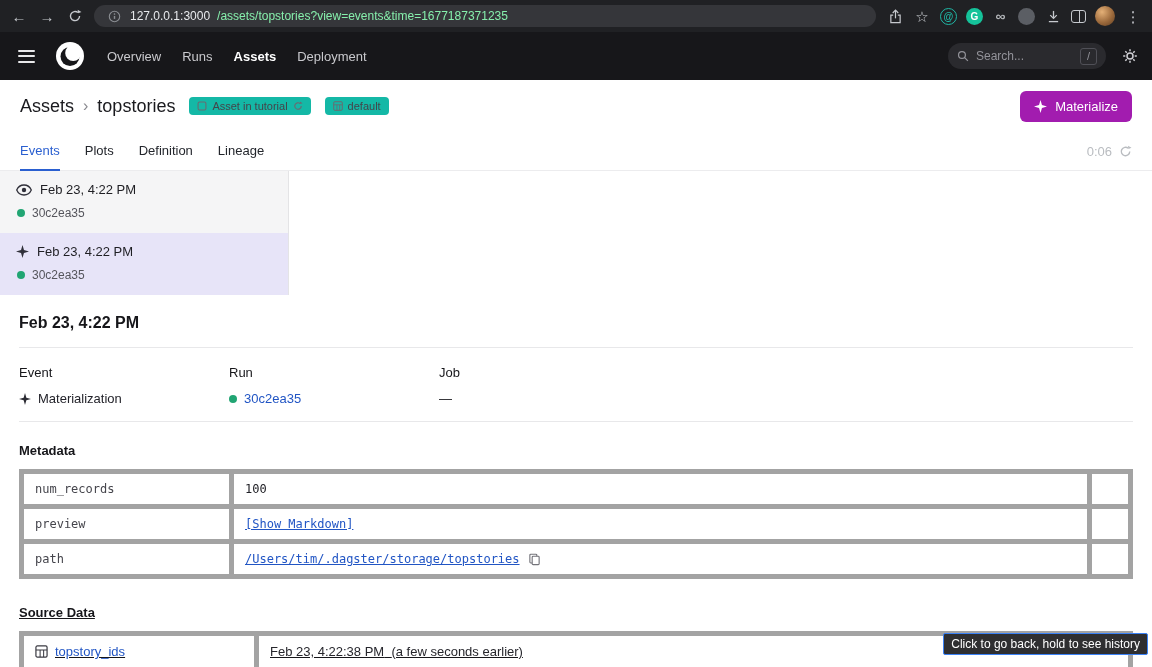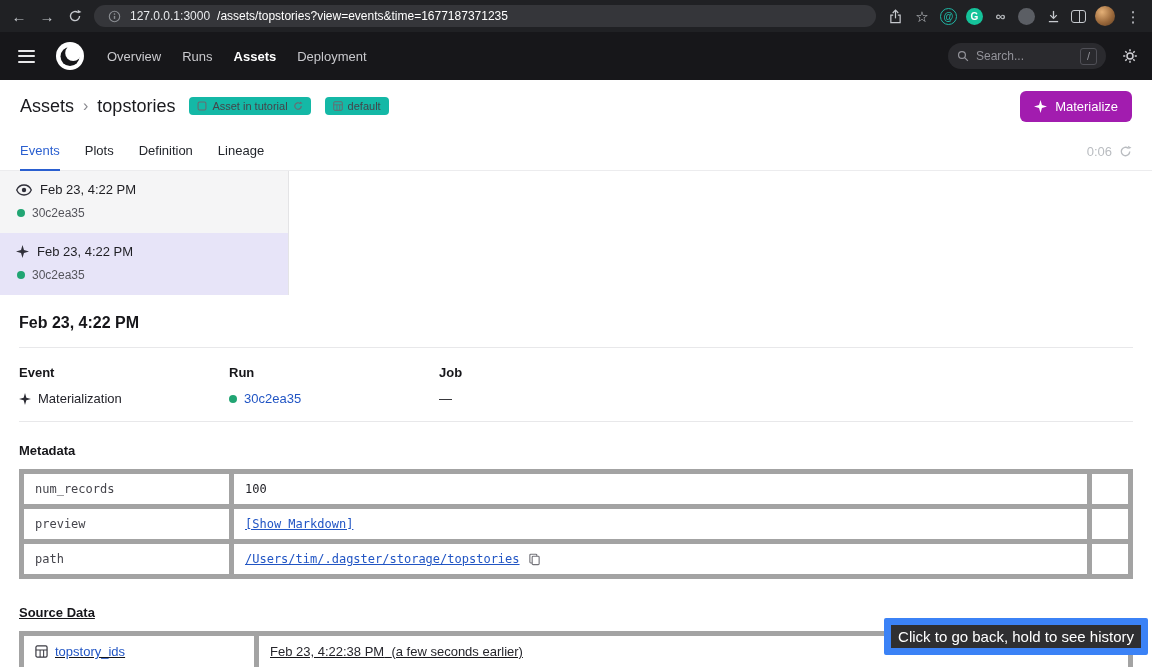--- a/index.html
+++ b/index.html
@@ -21,21 +21,21 @@
   }
   .bicon { color:#c6c9ce; font-size:15px; line-height:1; flex:none; cursor:pointer;
            display:flex; align-items:center; justify-content:center; width:18px; height:18px; }
   .bicon.dim { color:#8a8d92; }
   .url-pill {
     flex:1; height:22px; background:#35363a; border-radius:11px;
     display:flex; align-items:center; padding:0 11px; gap:7px;
     font-size:12px; color:#e8eaed; min-width:0; cursor:text;
   }
   .url-host { color:#e8eaed; white-space:nowrap; }
-  .url-path { color:#ffffff; white-space:nowrap; overflow:hidden; text-overflow:ellipsis; }
+  .url-path { color:#86efac; white-space:nowrap; overflow:hidden; text-overflow:ellipsis; }
   .chrome-right { display:flex; align-items:center; gap:9px; flex:none; }
   .ext-badge { width:17px; height:17px; border-radius:50%; display:flex; align-items:center;
                justify-content:center; font-size:10px; font-weight:700; flex:none; cursor:pointer; }
   .ext-at   { color:#1fb8a6; border:1.5px solid #1fb8a6; }
   .ext-gram { background:#15c39a; color:#fff; }
   .ext-inf  { color:#b4b7bb; font-size:14px; border:none; }
   .ext-dark { background:#5b5e64; }
   .panel-icon { width:15px; height:13px; border:1.6px solid #c6c9ce; border-radius:3px; position:relative; cursor:pointer;}
   .panel-icon::after { content:""; position:absolute; top:0; right:0; bottom:0; width:5px; border-left:1.6px solid #c6c9ce; }
   .avatar { width:20px; height:20px; border-radius:50%;
@@ -102,21 +102,21 @@
   .event-time { font-size:13px; color:#1f1f24; display:flex; align-items:center; gap:8px; }
   .event-time .eicon { color:#30303a; flex:none; }
   .event-run { font-size:12px; color:#55555c; display:flex; align-items:center; gap:7px; padding-left:1px; }
   .dot { width:8px; height:8px; border-radius:50%; background:#21a573; flex:none; }
 
   .detail { flex:1; padding:19px 19px 0; min-width:0; }
   .detail-title { font-size:16px; font-weight:700; color:#16161a; }
   .hr { border:none; border-top:1px solid #e8e8ea; margin-top:15px; }
   .info-row { display:flex; margin-top:17px; }
   .info-col { width:210px; }
-  .info-label { font-size:13px; font-weight:700; color:#16161a; margin-bottom:11px; }
+  .info-label { font-size:13px; font-weight:400; color:#16161a; margin-bottom:11px; }
   .info-value { font-size:13px; color:#23232a; display:flex; align-items:center; gap:7px; }
   .run-link { color:#2155c4; cursor:pointer; }
   .job-empty { color:#16161a; }
 
   .section-title { font-size:13px; font-weight:700; color:#16161a; }
   .metadata-section { margin-top:21px; }
   .source-section { margin-top:26px;text-decoration:underline; }
   table { width:100%; border-collapse:collapse; margin-top:11px; table-layout:fixed; }
   td { border:5px solid #a3a3a3; font-size:12px; padding:8px 11px; vertical-align:middle; }
   .mono { font-family:"DejaVu Sans Mono", monospace; }
@@ -130,22 +130,22 @@
   .src-asset-cell { width:235px; }
   .asset-link-flex { display:flex; align-items:center; gap:7px; font-size:13px; }
   .asset-link-flex .gicon { color:#3a3a42; flex:none; }
   .asset-link { color:#2155c4; cursor:pointer; text-decoration:none; }
   .src-time-cell { font-size:13px; color:#26262c; }
   .src-note { color:#26262c; }
 
   
   .history-tooltip {
     position:absolute; right:4px; bottom:12px;
-    background:#2f2f31; border:7px solid #3b82f6; color:#ffffff;
-    font-size:15px; padding:3px 7px; border-radius:2px; white-space:nowrap;
+    background:#2f2f31; border:1px solid #3b82f6; color:#ffffff;
+    font-size:12px; padding:3px 7px; border-radius:2px; white-space:nowrap;
   }
 </style>
 </head>
 <body>
 
 <div class="browser-bar">
   <span class="bicon">←</span>
   <span class="bicon">→</span>
   <span class="bicon">
     <svg width="14" height="14" viewBox="0 0 16 16">

